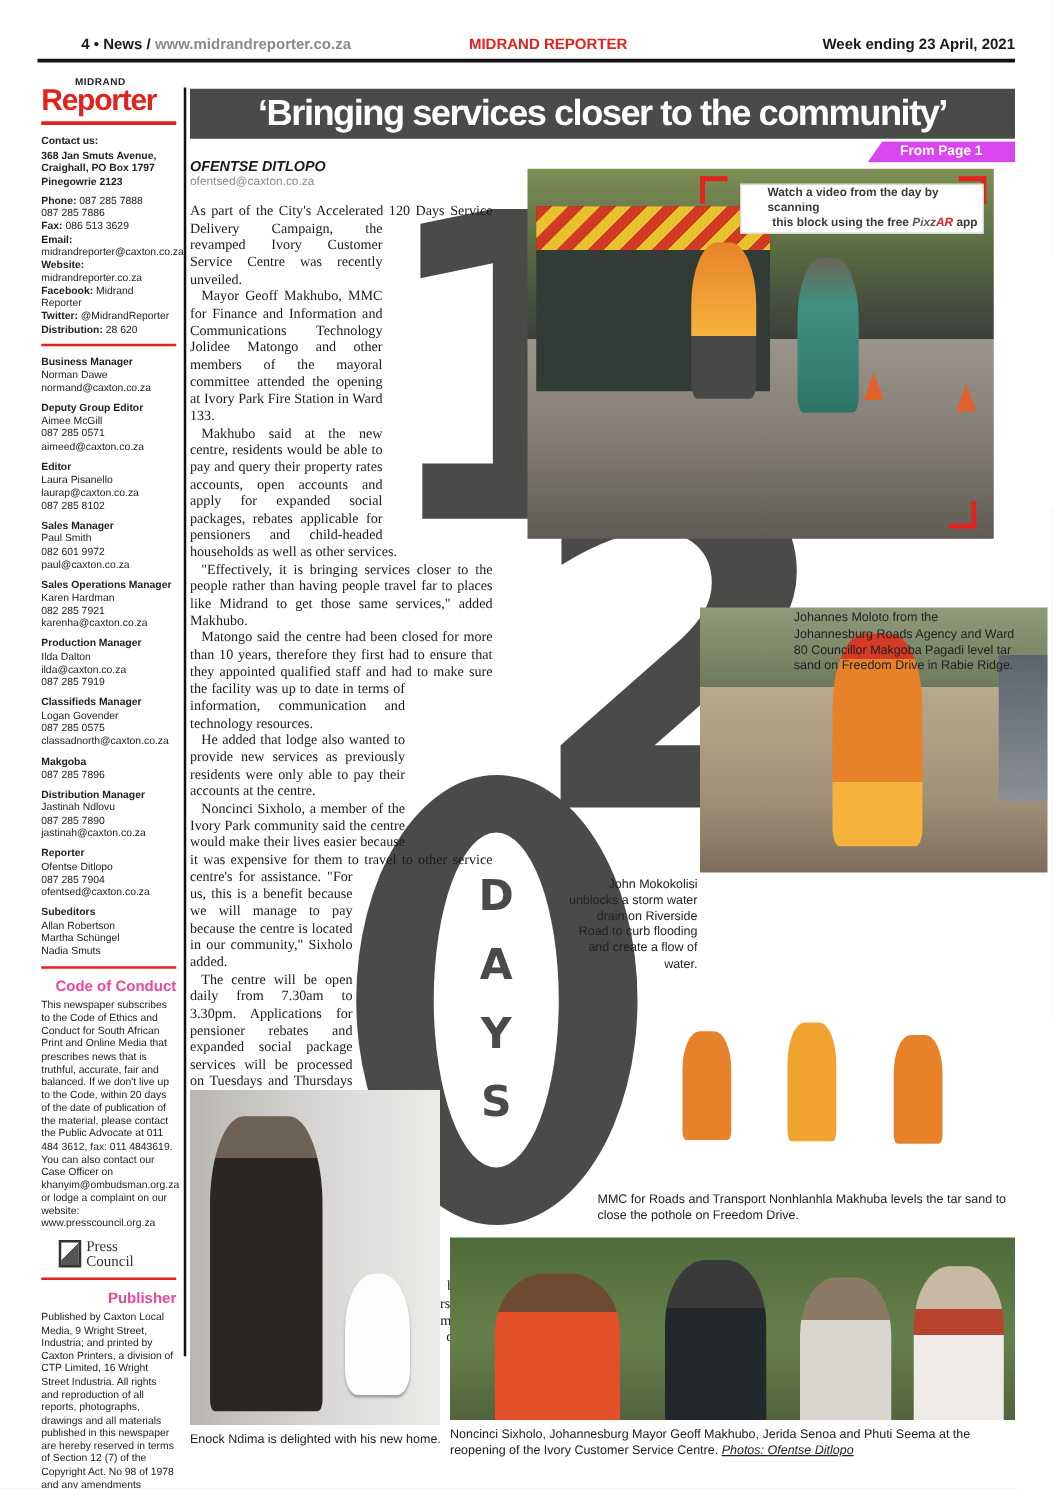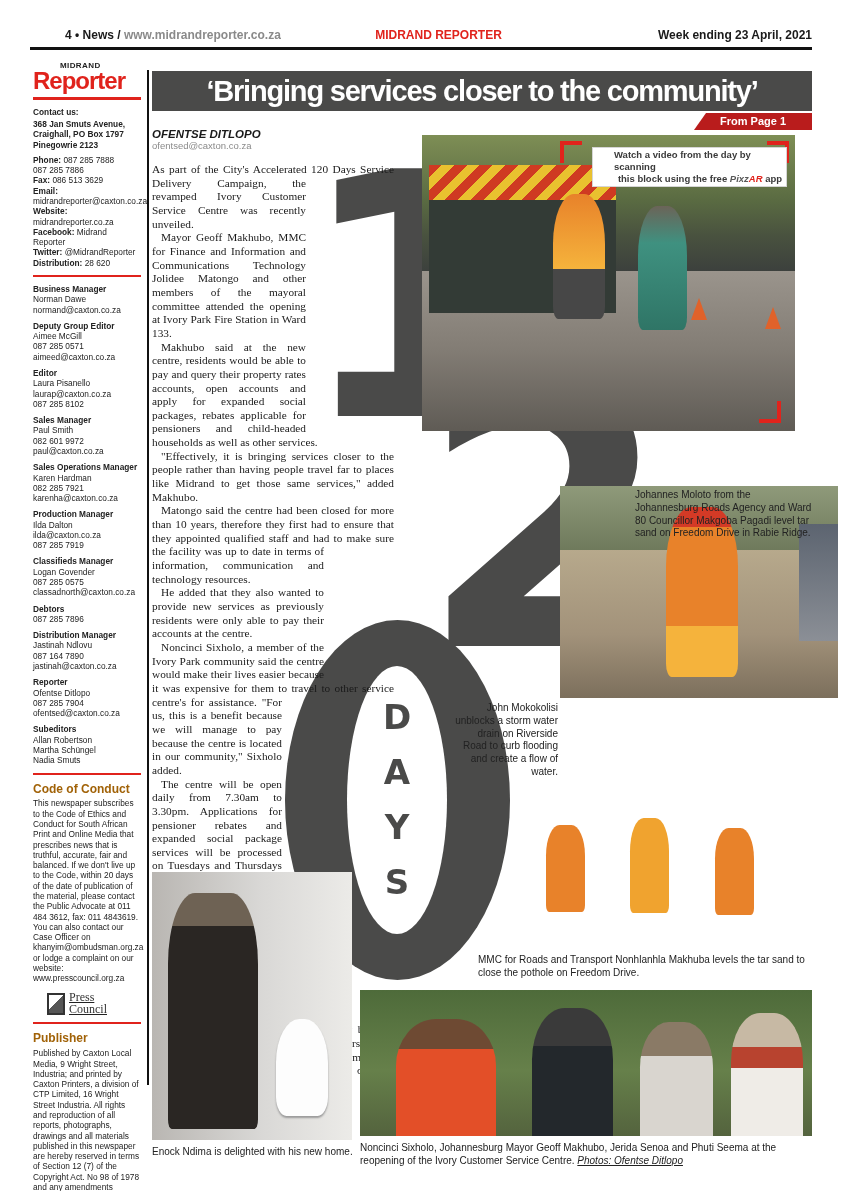--- a/index.html
+++ b/index.html
@@ -21,30 +21,30 @@
   .mast-name{font-size:24px;font-weight:800;color:#e0231c;letter-spacing:-1px;line-height:.95;}
   .mast-rule{height:3px;background:#e0231c;margin:4px 0 7px 0;}
   .sb-h{font-weight:bold;margin:6px 0 2px 0;}
   .sb-block{margin-bottom:5px;white-space:pre-line;}
   .sb-bold{font-weight:bold;}
   .contact-line b{font-weight:bold;}
   .red-rule{height:2px;background:#e0231c;margin:7px 0;}
   .staff-entry{margin-bottom:6px;}
   .staff-role{font-weight:bold;}
   .staff-details{white-space:pre-line;}
-  .red-head{color:#a16207;font-weight:800;font-size:12px;margin:4px 0 2px 0;}
-  .pc-logo{display:flex;align-items:flex-end;gap:4px;margin:8px 0 2px 14px;text-decoration:underline;}
+  .red-head{color:#ec4899;font-weight:800;font-size:12px;margin:4px 0 2px 0;text-align:right;}
+  .pc-logo{display:flex;align-items:center;gap:4px;margin:8px 0 2px 14px;}
   .pc-mark{width:14px;height:18px;border:2px solid #333;background:linear-gradient(135deg,#fff 45%,#555 45%);}
   .pc-text{font-family:"Liberation Serif",serif;font-size:12px;line-height:1;white-space:pre-line;color:#333;}
 
   
   .headline-banner{position:absolute;left:152px;right:30px;top:71px;height:40px;background:#4a4a49;
       color:#fff;display:flex;align-items:center;justify-content:center;}
   .headline-banner span{font-size:29px;font-weight:800;letter-spacing:-1.2px;white-space:nowrap;}
-  .kicker{position:absolute;right:30px;top:113px;width:118px;height:17px;background:#b91c1c;color:#fff;
+  .kicker{position:absolute;right:30px;top:113px;width:118px;height:17px;background:#d946ef;color:#fff;
       font-size:11px;font-weight:bold;text-align:center;line-height:17px;
       clip-path:polygon(12px 0,100% 0,100% 100%,0 100%);}
 
   
   .digit{position:absolute;font-family:"DejaVu Sans",sans-serif;font-weight:900;color:#4a4a49;line-height:.72;z-index:1;}
   .digit1{left:298px;top:176px;font-size:340px;}
   .digit2{left:420px;top:392px;font-size:360px;}
   .zero-ellipse{position:absolute;left:285px;top:620px;width:225px;height:360px;background:#4a4a49;border-radius:50%;z-index:1;}
   .zero-inner{position:absolute;left:62px;top:46px;width:100px;height:268px;background:#fff;border-radius:50%;
       display:flex;align-items:center;justify-content:center;}
@@ -205,28 +205,28 @@
         </div>
 
         <div class="staff-entry">
           <div class="staff-role">Classifieds Manager</div>
           <div class="staff-details">Logan Govender
 087 285 0575
 classadnorth@caxton.co.za</div>
         </div>
 
         <div class="staff-entry">
-          <div class="staff-role">Debtors</div>
+          <div class="staff-role">Makgoba</div>
           <div class="staff-details">087 285 7896</div>
         </div>
 
         <div class="staff-entry">
           <div class="staff-role">Distribution Manager</div>
           <div class="staff-details">Jastinah Ndlovu
-087 164 7890
+087 285 7890
 jastinah@caxton.co.za</div>
         </div>
 
         <div class="staff-entry">
           <div class="staff-role">Reporter</div>
           <div class="staff-details">Ofentse Ditlopo
 087 285 7904
 ofentsed@caxton.co.za</div>
         </div>
 
@@ -278,21 +278,21 @@
       <div class="sp sp-c"></div>
       <div class="sp sp-d"></div>
       <div class="sp sp-e"></div>
       <div class="sp sp-f"></div>
 
     <p>As part of the City's Accelerated 120 Days Service Delivery Campaign, the revamped Ivory Customer Service Centre was recently unveiled.</p>
         <p>Mayor Geoff Makhubo, MMC for Finance and Information and Communications Technology Jolidee Matongo and other members of the mayoral committee attended the opening at Ivory Park Fire Station in Ward 133.</p>
         <p>Makhubo said at the new centre, residents would be able to pay and query their property rates accounts, open accounts and apply for expanded social packages, rebates applicable for pensioners and child-headed households as well as other services.</p>
         <p>"Effectively, it is bringing services closer to the people rather than having people travel far to places like Midrand to get those same services," added Makhubo.</p>
         <p>Matongo said the centre had been closed for more than 10 years, therefore they first had to ensure that they appointed qualified staff and had to make sure the facility was up to date in terms of information, communication and technology resources.</p>
-        <p>He added that they also wanted to provide new services as previously residents were only able to pay their accounts at the centre.</p>
+        <p>He added that lodge also wanted to provide new services as previously residents were only able to pay their accounts at the centre.</p>
         <p>Noncinci Sixholo, a member of the Ivory Park community said the centre would make their lives easier because it was expensive for them to travel to other service centre's for assistance. "For us, this is a benefit because we will manage to pay because the centre is located in our community," Sixholo added.</p>
         <p>The centre will be open daily from 7.30am to 3.30pm. Applications for pensioner rebates and expanded social package services will be processed on Tuesdays and Thursdays only.</p>
         <p>Community members can also obtain a municipal statement, request meter readings and investigations, request refunds, receive updates of information, obtain acknowledgement of debt services and request re-connections and disconnections.</p>
         <p>Ten trees were also planted on the day by City officials with the help of ward councillors at the corner of Modderfontein Road and Freedom Drive. The planting formed part of the service delivery campaign's beautification initiative.</p>
       </div>
   </article>
 
   <div class="photo photo1">
     <div class="shape p1-truck"></div>
     <div class="shape p1-chevron"></div>

